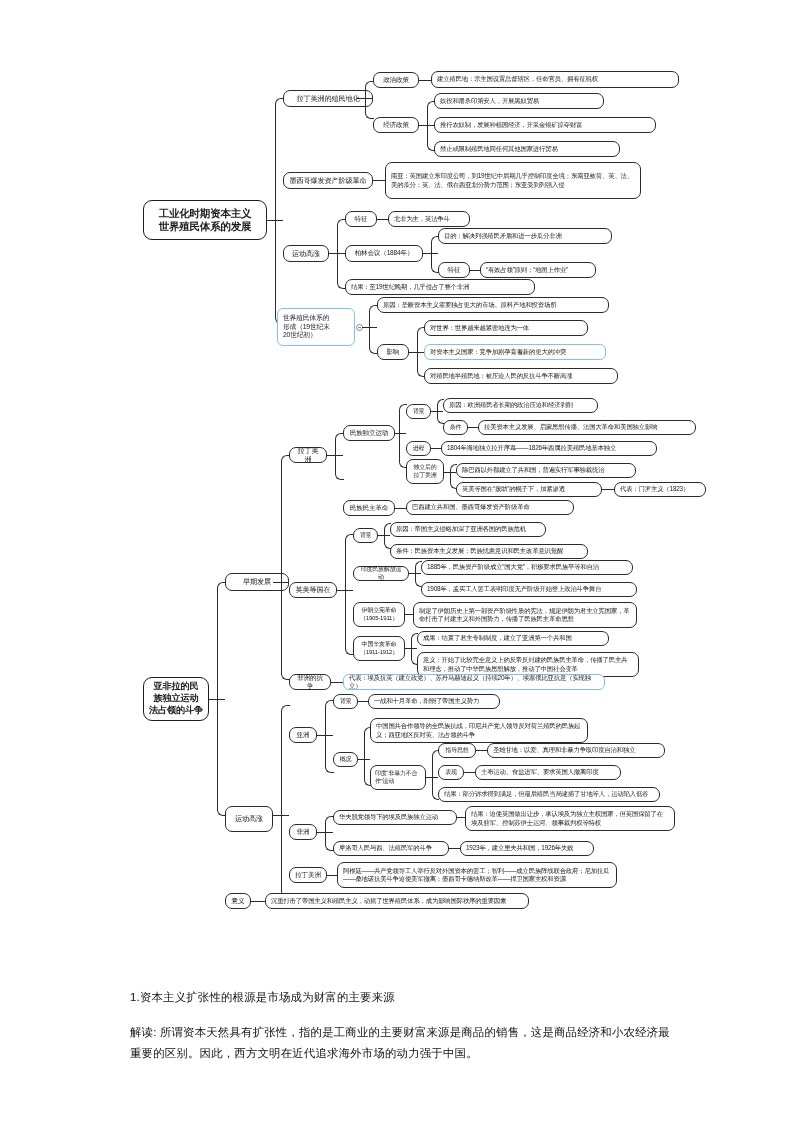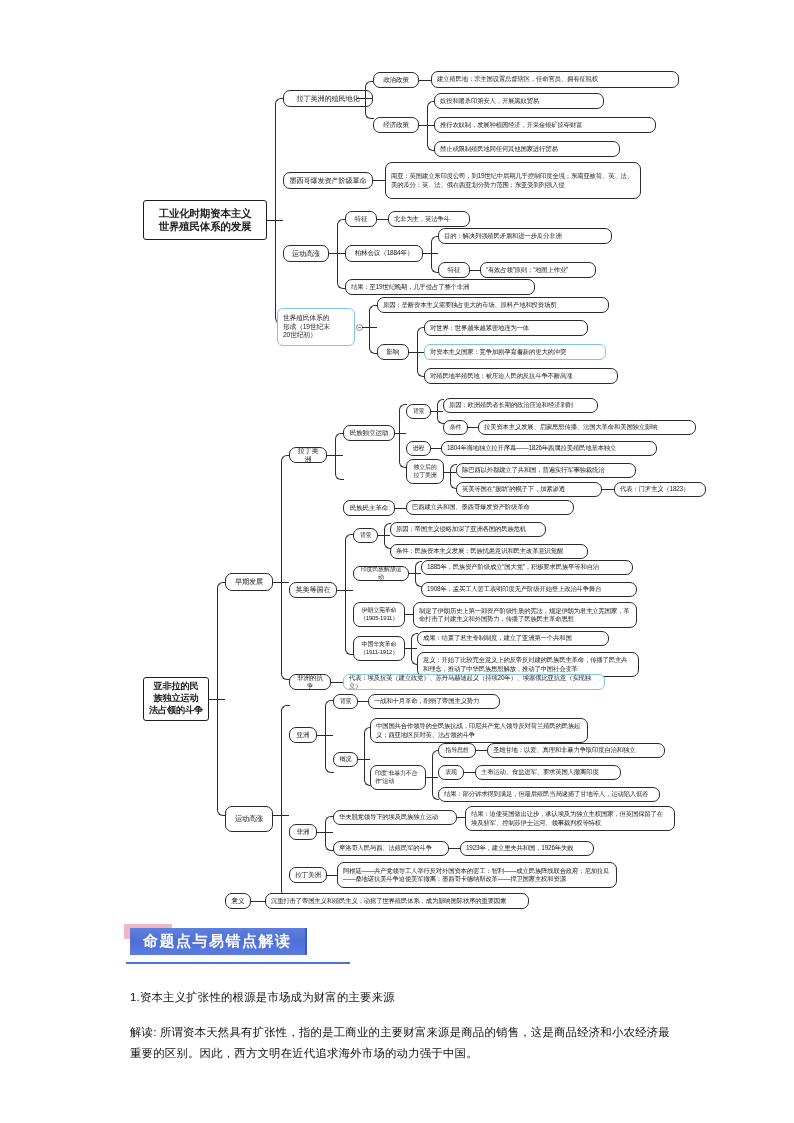--- a/index.html
+++ b/index.html
@@ -17,21 +17,21 @@
     background:#fff;
     border:1px solid #2b2b2b;
     border-radius:7px;
     display:flex;align-items:center;
     padding:2px 5px;
     line-height:1.28;
     white-space:pre-line;
     letter-spacing:-0.2px;
   }
   .node.root{
-    border:1.6px solid #1d1d1d;border-radius:3px;
+    border:1.6px solid #1d1d1d;border-radius:9px;
     font-size:10.5px;font-weight:700;
     justify-content:center;text-align:center;
   }
   .node.mid{font-size:7.2px;justify-content:center;text-align:center;}
   .node.leaf{font-size:6.4px;}
   .node.tiny{font-size:6.6px;justify-content:center;text-align:center;}
   .node.hl{border:1.3px solid #7ec5e3;border-radius:6px;}
 
   
   .ln{position:absolute;background:#2b2b2b;}
@@ -138,21 +138,21 @@
   <div class="node leaf hl" style="left:424px;top:344px;width:182px;height:16px;">对资本主义国家：竞争加剧孕育着新的更大的冲突</div>
   <div class="node leaf" style="left:424px;top:368px;width:194px;height:16px;">对殖民地半殖民地：被压迫人民的反抗斗争不断高涨</div>
 
   <div class="node root" style="left:143px;top:677px;width:66px;height:44px;font-size:9.2px;">亚非拉的民
 族独立运动
 法占领的斗争</div>
 
   <div class="spine" style="left:217px;top:582px;width:8px;height:232px;"></div>
   <div class="ln lnh" style="left:209px;top:699px;width:16px;"></div>
 
-  <div class="node mid" style="left:225px;top:573px;width:48px;height:18px;">早期发展</div>
+  <div class="node mid" style="left:225px;top:573px;width:64px;height:18px;">早期发展</div>
   <div class="spine" style="left:281px;top:455px;width:8px;height:223px;"></div>
   <div class="ln lnh" style="left:273px;top:582px;width:16px;"></div>
 
   <div class="node mid" style="left:289px;top:447px;width:38px;height:16px;">拉丁美洲</div>
   <div class="spine" style="left:335px;top:433px;width:8px;height:45px;"></div>
   <div class="ln lnh" style="left:327px;top:455px;width:16px;"></div>
 
   <div class="node mid" style="left:343px;top:425px;width:52px;height:16px;font-size:6.6px;">民族独立运动</div>
   <div class="spine" style="left:399px;top:404px;width:7px;height:62px;"></div>
   <div class="ln lnh" style="left:395px;top:433px;width:11px;"></div>
@@ -259,22 +259,17 @@
   <div class="node leaf" style="left:460px;top:841px;width:134px;height:15px;">1923年，建立里夫共和国，1926年失败</div>
 
   <div class="node mid" style="left:289px;top:867px;width:38px;height:16px;font-size:6.6px;">拉丁美洲</div>
   <div class="ln lnh" style="left:327px;top:875px;width:10px;"></div>
   <div class="node leaf" style="left:337px;top:862px;width:280px;height:26px;line-height:1.3;">阿根廷——共产党领导工人举行反对外国资本的罢工；智利——成立民族阵线联合政府；尼加拉瓜——桑地诺抗美斗争迫使美军撤离；墨西哥卡德纳斯改革——捍卫国家主权和资源</div>
 
   <div class="node mid" style="left:225px;top:893px;width:26px;height:16px;font-size:6.6px;">意义</div>
   <div class="ln lnh" style="left:251px;top:901px;width:14px;"></div>
   <div class="node leaf" style="left:265px;top:893px;width:264px;height:16px;">沉重打击了帝国主义和殖民主义，动摇了世界殖民体系，成为影响国际秩序的重要因素</div>
 
-  <div class="sec">
-    <div class="sec-accent"></div>
-    <div class="sec-banner">命题点与易错点解读</div>
-    <div class="sec-underline"></div>
-  </div>
 
   <div class="body-text bt1">1.资本主义扩张性的根源是市场成为财富的主要来源</div>
   <div class="body-text bt2">解读: 所谓资本天然具有扩张性，指的是工商业的主要财富来源是商品的销售，这是商品经济和小农经济最重要的区别。因此，西方文明在近代追求海外市场的动力强于中国。</div>
 
 </div>
 
 </body></html>

